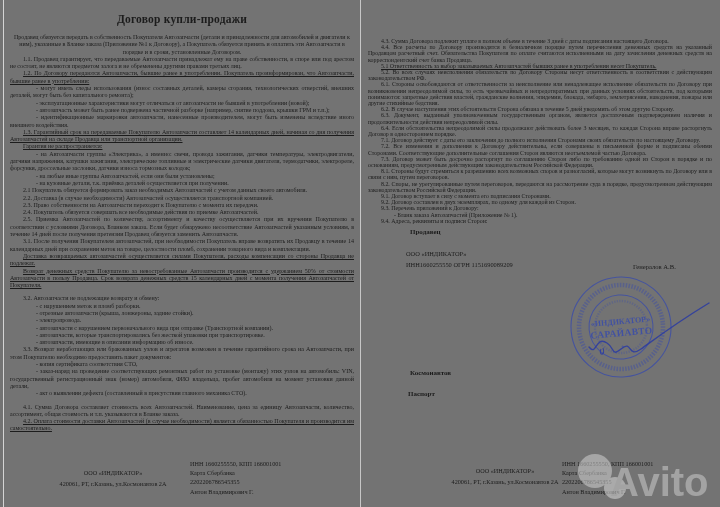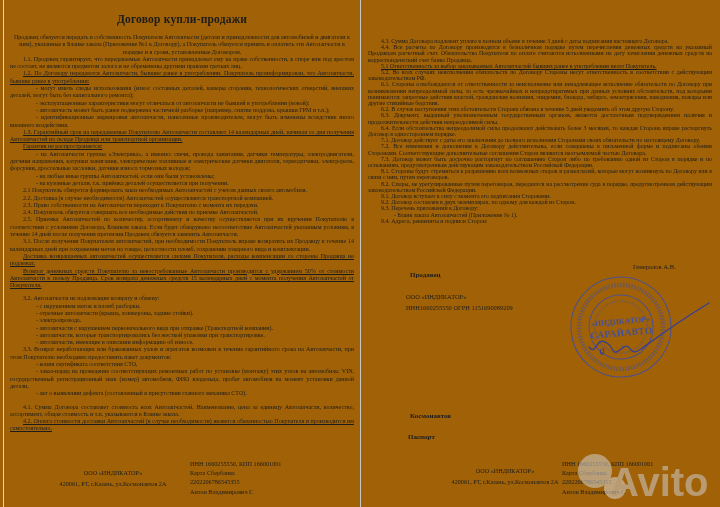--- a/index.html
+++ b/index.html
@@ -1,17 +1,17 @@
 <!DOCTYPE html>
 <html><head>
 <meta charset="utf-8">
 <style>
   html,body { margin:0; padding:0; background:#ffffff; }
   .page {
-    position:relative; width:720px; height:507px; background:#a16207;
+    position:relative; width:720px; height:507px; background:#737373;
     font-family:"Liberation Serif", serif; color:#1c1c1c; overflow:hidden;
   }
   .edge-line { position:absolute; top:0; bottom:0; width:1px; background:#d4d4d4; }
   .edge-line.left { left:3px; }
   .edge-line.mid { left:360px; background:#c7c7c7; }
 
   .col-left {
     position:absolute; left:10px; top:13px; width:344px; height:446px; overflow:hidden;
   }
   .doc-title {
@@ -24,21 +24,21 @@
     font-size:5.9px; line-height:6.2px;
   }
 
   .para { margin:0; text-align:justify; text-indent:13px; }
   .para.center { text-align:center; text-indent:0; }
   .para.u { text-decoration:underline; }
   .para.li { text-indent:26px; }
   .para.gap { margin-top:6px; }
 
   .seller { position:absolute; left:368px; top:228px; width:344px; font-size:6.4px; }
-  .party-heading { font-weight:bold; font-size:7px; margin-left:42px;margin-top:43px; }
+  .party-heading { font-weight:bold; font-size:7px; margin-left:42px; }
   .seller .company { margin-left:38px; margin-top:14px; }
   .seller .inn { margin-left:38px; margin-top:4px; }
   .seller .signatory { position:absolute; left:265px; top:35px; font-size:6.6px; }
 
   .buyer { position:absolute; left:368px; top:369px; width:200px; font-size:6.4px; }
   .buyer .passport { font-weight:bold; font-size:7px; margin-left:40px; margin-top:13px; }
 
   .stamp { position:absolute; left:566px; top:270px; width:110px; height:120px; }
   .sig { position:absolute; left:575px; top:283px; width:142px; height:84px; }
 

